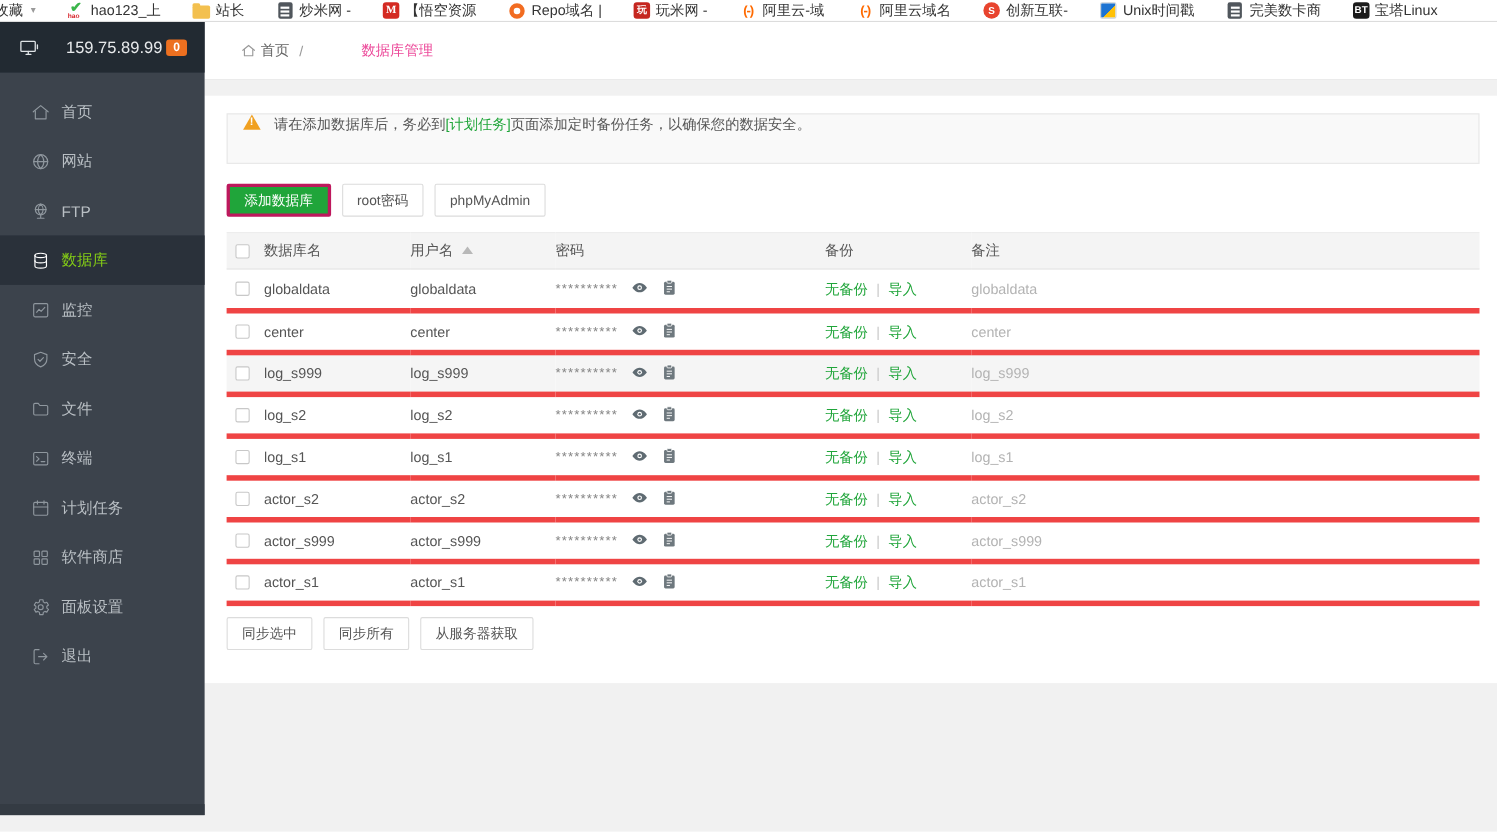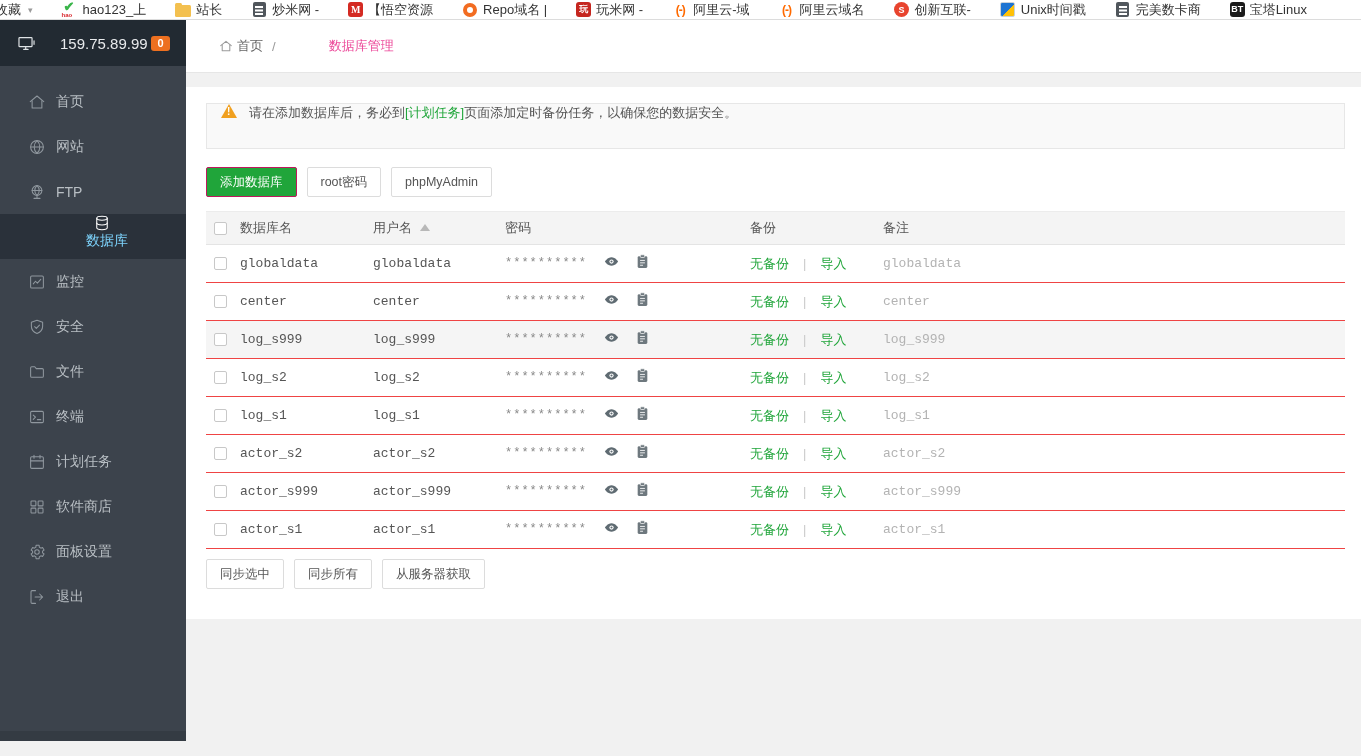--- a/index.html
+++ b/index.html
@@ -29,46 +29,46 @@
   .shell { display:flex; height:721px; }
 
   
   .sidebar { width:186px; background:#3c434c; flex:0 0 auto; display:flex; flex-direction:column; position:relative; }
   .side-header { height:46px; background:#222a32; display:flex; align-items:center; padding:0 16px 0 17px; cursor:pointer; }
   .side-header .ip { color:#e8eaec; font-size:15px; margin-left:24px; flex:1; }
   .badge { min-width:19px; height:15px; background:#ed7020; border-radius:3px; color:#fff; font-size:11px; font-weight:bold; display:flex; align-items:center; justify-content:center; padding:0 4px; cursor:pointer; }
   .side-menu { padding-top:13px; }
   .side-item { height:45px; display:flex; align-items:center; padding-left:28px; color:#b9bfc4; font-size:14px; cursor:pointer; }
   .side-item svg { color:#8f979e; margin-right:10px; }
-  .side-item.active { background:#2a313a; color:#7dd3fc;flex-direction:column; }
+  .side-item.active { background:#2a313a; color:#84cc16; }
   .side-item.active svg { color:#ffffff; }
   .side-strip { position:absolute; bottom:0; left:0; width:100%; height:10px; background:#343b43; }
 
   
   .main { flex:1; display:flex; flex-direction:column; background:#f1f1f1; min-width:0; }
   .crumb-bar { height:53px; background:#ffffff; border-bottom:1px solid #e6e6e6; display:flex; align-items:center; padding-left:33px; font-size:13px; color:#666; flex:0 0 auto; }
   .crumb-bar .home-link { display:inline-flex; align-items:center; gap:4px; cursor:pointer; color:#666; }
   .crumb-sep { margin:0 9px; color:#999; }
   .crumb-cur { color:#ec4899;margin-left:44px; }
   .gap { height:14px; flex:0 0 auto; }
   .panel { background:#ffffff; padding:16px 16px 30px 20px; flex:0 0 auto; }
 
   .warn-box { background:#f9f9f9; border:1px solid #e7e7e7; height:46px; display:flex; align-items:flex-start; padding:0 14px; font-size:13px; color:#555; margin-bottom:18px; }
   .warn-tri { width:0; height:0; border-left:8px solid transparent; border-right:8px solid transparent; border-bottom:14px solid #f0a020; position:relative; margin-right:12px; flex:0 0 auto; }
   .warn-tri:after { content:"!"; position:absolute; left:-2px; top:2px; color:#fff; font-size:10px; font-weight:bold; }
   .green-link { color:#20a53a; cursor:pointer; text-decoration:none; }
 
   .toolbar { display:flex; gap:10px; margin-bottom:14px; }
   .btn { height:30px; font-size:12.5px; border-radius:2px; padding:0 13px; cursor:pointer; font-family:inherit; }
-  .btn-green { background:#20a53a; border:1px solid #be185d; color:#fff; }
+  .btn-green { background:#20a53a; border:3px solid #be185d; color:#fff; }
   .btn-white { background:#fff; border:1px solid #dcdcdc; color:#555; }
 
   table.db { width:100%; border-collapse:collapse; font-size:13px; }
   table.db th { background:#f4f4f4; font-weight:normal; color:#555; text-align:left; height:33px; border-top:1px solid #ececec; border-bottom:1px solid #e4e4e4; }
-  table.db td { height:38px; border-bottom:1px solid #ef4444; color:#555;font-family:Liberation Mono, monospace; }
+  table.db td { height:38px; border-bottom:5px solid #ef4444; color:#555; }
   tr.highlighted td { background:#f5f5f5; }
   .col-cb { width:34px; padding-left:8px; }
   .col-name { width:133px; }
   .col-user { width:132px; }
   .col-pwd { width:245px; }
   .col-backup { width:133px; }
   .cbx { width:13px; height:13px; border:1px solid #c8c8c8; border-radius:2px; background:#fff; cursor:pointer; }
   .sort-up { display:inline-block; width:0; height:0; border-left:5px solid transparent; border-right:5px solid transparent; border-bottom:7px solid #b8b8b8; margin-left:8px; vertical-align:1px; cursor:pointer; }
   .pwd-mask { color:#888; font-size:12px; letter-spacing:1px; }
   .mini-ic { vertical-align:-3px; margin-left:9px; cursor:pointer; }

